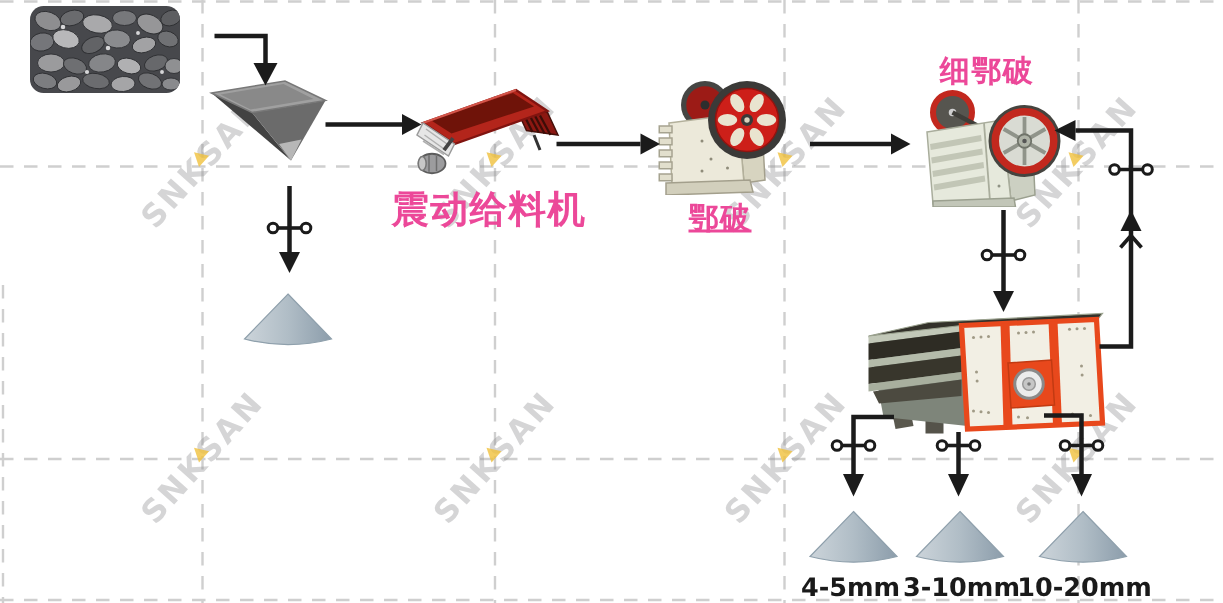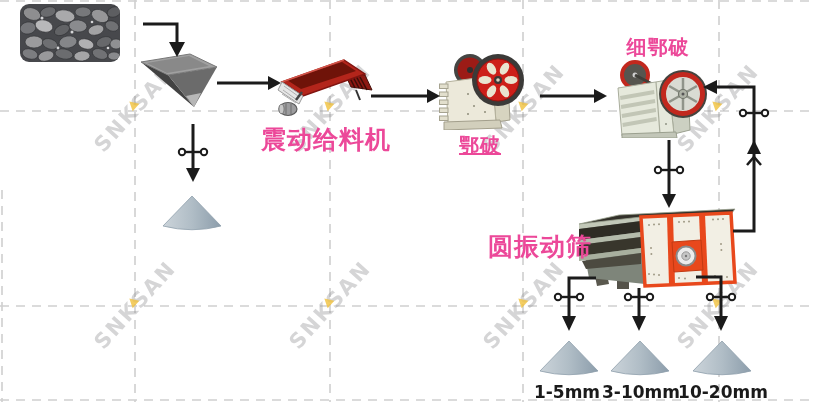--- a/index.html
+++ b/index.html
@@ -321,19 +321,18 @@
         <line x1="712.5" y1="297" x2="729.5" y2="297" stroke-width="2.4"></line>
         <circle cx="710" cy="297" r="3.2" fill="#fff" stroke-width="2"></circle>
           <circle cx="732" cy="297" r="3.2" fill="#fff" stroke-width="2"></circle>
       </g>
     </g>
   </svg>
 
   <div class="node-label cn-19" style="left:326px;top:123px;">震动给料机</div>
   <div class="node-label cn-20" style="left:480px;top:132px;text-decoration:underline;">鄂破</div>
   <div class="node-label cn-20" style="left:658px;top:34px;">细鄂破</div>
-  <div class="node-label cn-19" style="left:540px;top:230px;">圆振动筛</div>
-
-  <div class="mm-label" style="left:567px;top:382px;">1-5mm</div>
+
+  <div class="mm-label" style="left:567px;top:382px;">4-5mm</div>
   <div class="mm-label" style="left:641px;top:382px;">3-10mm</div>
   <div class="mm-label" style="left:723px;top:382px;text-align:center;">10-20mm</div>
 
 </div>
 
 </body></html>

